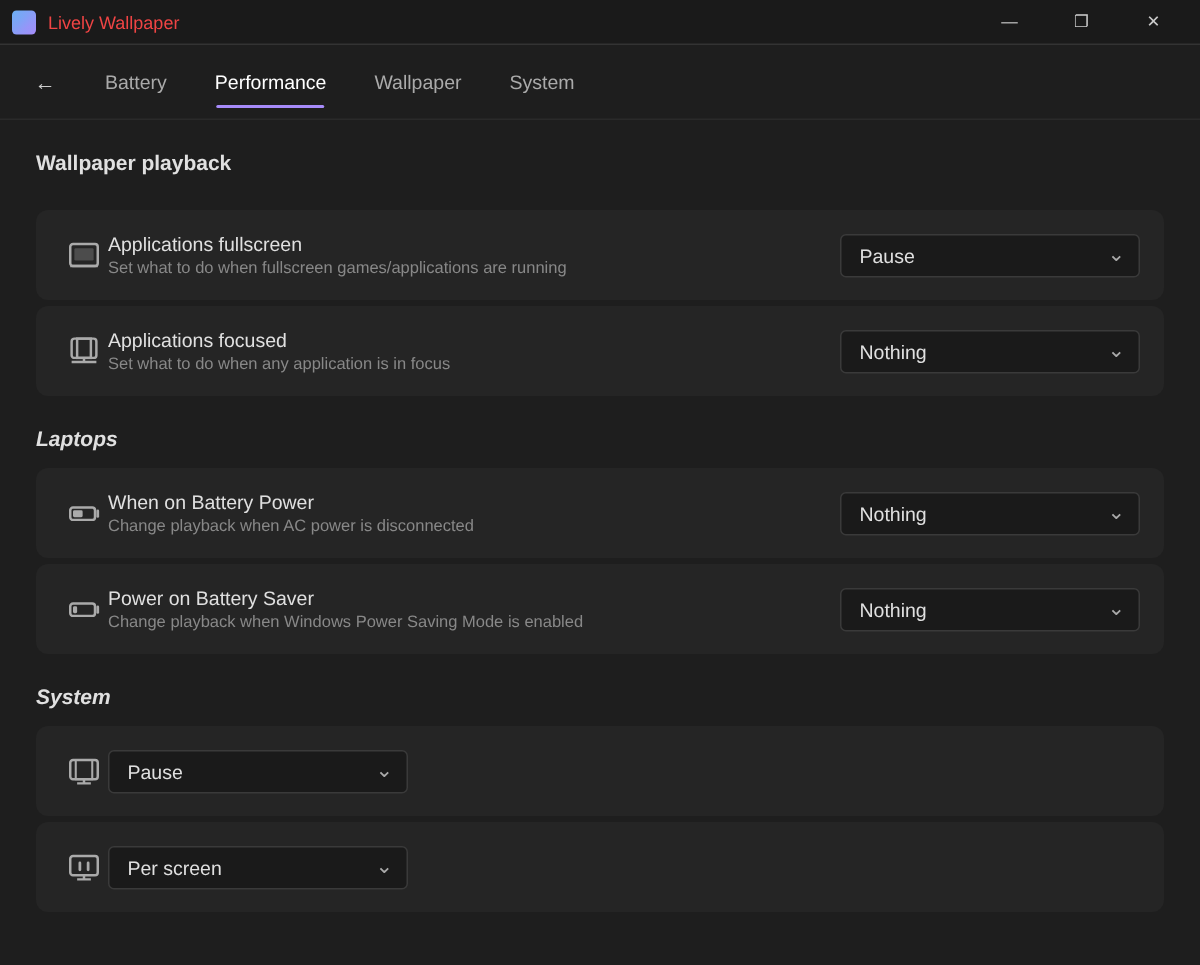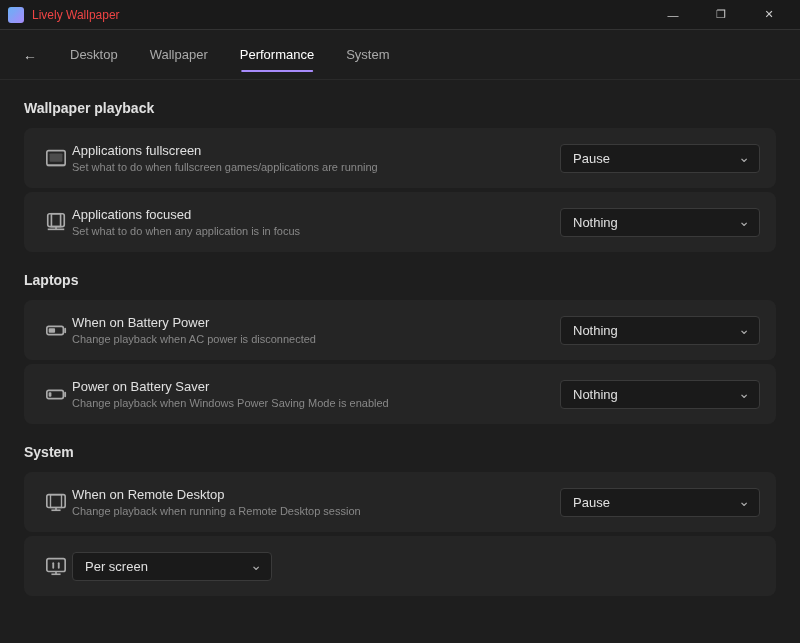--- a/index.html
+++ b/index.html
@@ -108,21 +108,21 @@
       overflow-y: auto;
     }
     .content::-webkit-scrollbar { width: 6px; }
     .content::-webkit-scrollbar-track { background: #1e1e1e; }
     .content::-webkit-scrollbar-thumb { background: #444; border-radius: 3px; }
 
     .section-title {
       font-size: 14px;
       font-weight: 600;
       color: #e0e0e0;
-      margin-bottom: 12px;
+      margin-bottom: 24px;
     }
     .card {
       background: #252525;
       border-radius: 8px;
       margin-bottom: 4px;
       padding: 14px 16px;
       display: flex;
       align-items: center;
     }
     .card-icon {
@@ -173,20 +173,21 @@
       right: 10px;
       top: 50%;
       transform: translateY(-55%);
       color: #aaa;
       font-size: 14px;
       pointer-events: none;
     }
     .section-gap {
       margin-top: 20px;
       margin-bottom: 12px;
+      font-style: italic;
     }
   </style>
 </head>
 <body>
 
 <div class="title-bar">
   <div class="title-bar-left">
     <div class="title-bar-icon">
       <svg width="12" height="12" viewBox="0 0 12 12" fill="none">
         <circle cx="6" cy="6" r="5" fill="url(#ig)" stroke="none"></circle>
@@ -202,23 +203,23 @@
   </div>
   <div class="title-bar-controls">
     <button class="tb-btn">—</button>
     <button class="tb-btn">❐</button>
     <button class="tb-btn close">✕</button>
   </div>
 </div>
 
 <div class="nav-bar">
   <div class="nav-back">←</div>
-  <div class="nav-tab">Desktop</div>
+  <div class="nav-tab">Battery</div>
+  <div class="nav-tab active">Performance</div>
   <div class="nav-tab">Wallpaper</div>
-  <div class="nav-tab active">Performance</div>
   <div class="nav-tab">System</div>
 </div>
 
 <div class="content">
 
   <div class="section-title">Wallpaper playback</div>
 
   <div class="card">
     <div class="card-icon">
       <svg viewBox="0 0 24 24" fill="none" stroke="currentColor" stroke-width="1.8">
@@ -313,24 +314,20 @@
   <div class="section-title section-gap">System</div>
 
   <div class="card">
     <div class="card-icon">
       <svg viewBox="0 0 24 24" fill="none" stroke="currentColor" stroke-width="1.8">
         <rect x="2" y="4" width="20" height="14" rx="2"></rect>
         <rect x="6" y="4" width="12" height="14" stroke="currentColor" stroke-width="1.5" fill="none"></rect>
         <line x1="7" y1="21" x2="17" y2="21"></line>
         <line x1="12" y1="18" x2="12" y2="21"></line>
       </svg>
-    </div>
-    <div class="card-text">
-      <div class="card-label">When on Remote Desktop</div>
-      <div class="card-desc">Change playback when running a Remote Desktop session</div>
     </div>
     <div class="select-wrapper">
       <select>
         <option>Nothing</option>
         <option selected="">Pause</option>
         <option>Stop</option>
         <option>Mute</option>
       </select>
     </div>
   </div>

